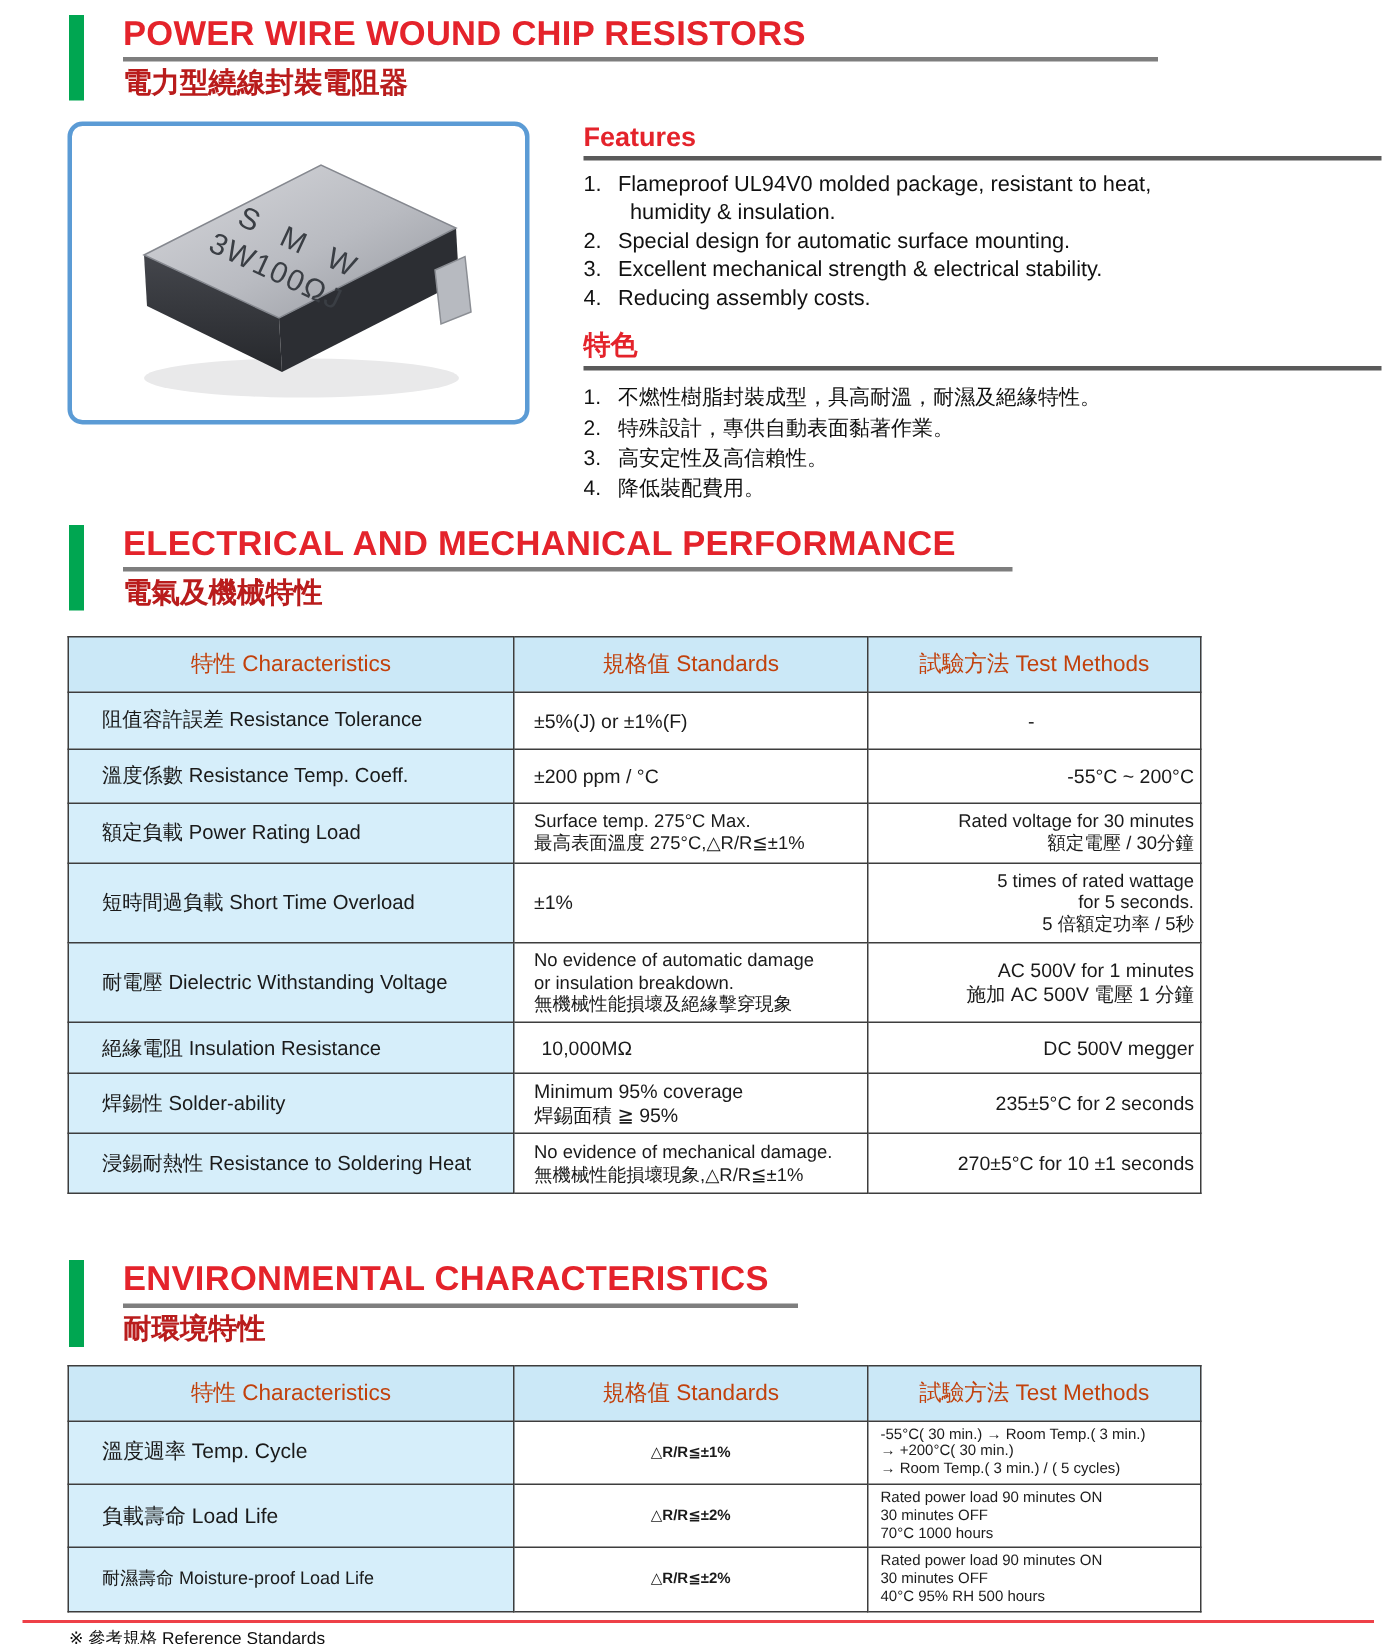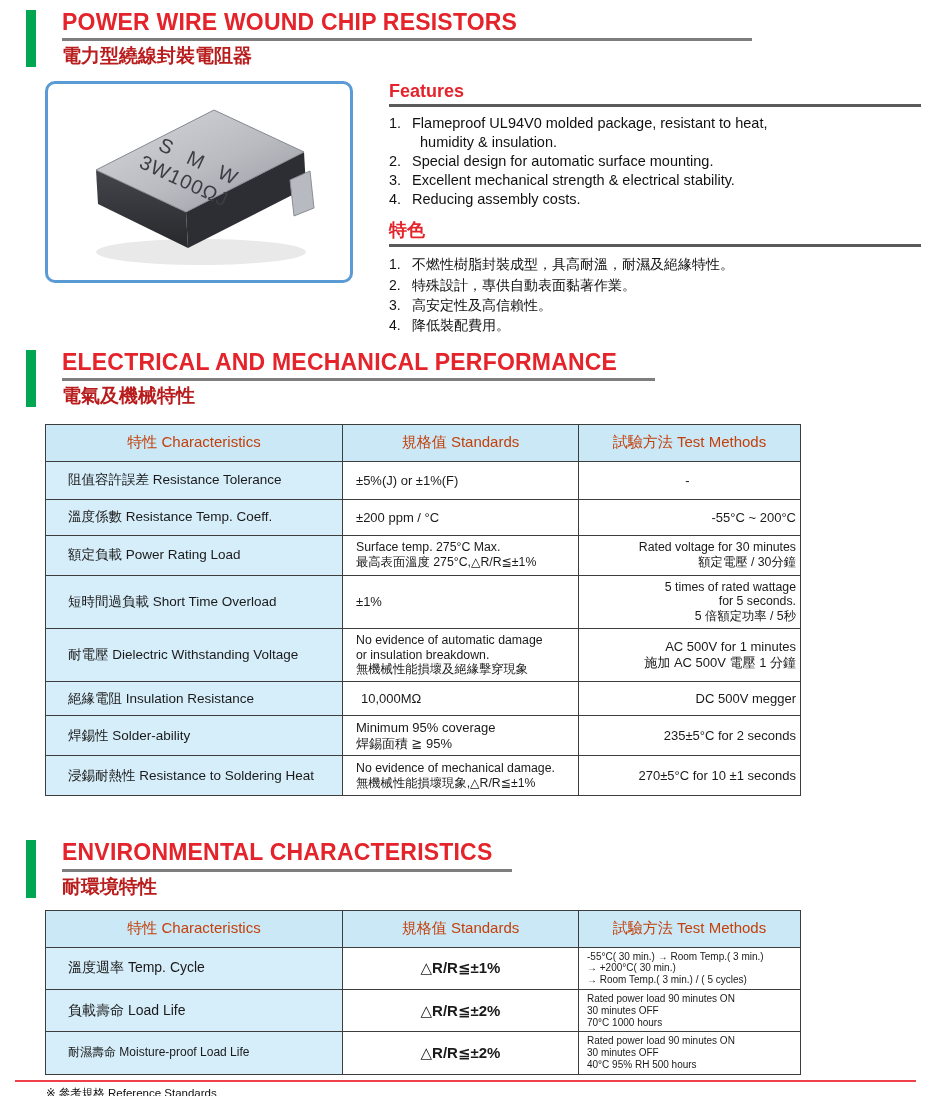--- a/index.html
+++ b/index.html
@@ -4,21 +4,21 @@
 <style>
   * { margin:0; padding:0; box-sizing:border-box; }
   html,body { background:#fff; }
   .page {
     width:931px; height:1096px; position:relative; overflow:hidden;
     background:#fff; color:#1a1a1a;
     font-family:"Liberation Sans","DejaVu Sans",sans-serif;
     padding-top:10px;
   }
   
-  .sec-head { display:flex; align-items:stretch; margin-left:26px; }
+  .sec-head { display:flex; align-items:stretch; margin-left:46px; }
   .green-bar { width:10px; background:#00A651; margin-right:26px; flex:none; }
   .sec-title-en {
     font-size:23px; font-weight:bold; color:#E4232B; letter-spacing:0.2px;
     display:inline-block; border-bottom:3px solid #7e7e7e; padding-bottom:3px;
     line-height:1.1; white-space:nowrap;
   }
   .pad-240 { padding-right:235px; }
   .pad-40  { padding-right:38px; }
   .pad-20  { padding-right:20px; }
   .sec-title-zh { font-size:19px; font-weight:bold; color:#b91c1c; margin-top:4px; line-height:1.15; }
@@ -41,21 +41,21 @@
   .spec-table th, .spec-table td { border:1.4px solid #3d3d3d; vertical-align:middle; }
   .spec-table th {
     background:#CBE8F7; font-size:15px; font-weight:400; color:#c2410c;
     height:37px; text-align:center;
   }
   td.lbl { background:#D6EEFA; font-size:13.5px; padding:4px 4px 4px 22px; }
   td.std { font-size:13px; padding:4px 4px 4px 13px; }
   td.mth { font-size:13px; padding:4px 4px 4px 12px;text-align:right; }
   td.ctr { text-align:center; padding-left:0; }
   .ml div { font-size:12.3px; line-height:1.2; }
-  td.std2 { text-align:center; font-weight:bold; font-size:15px; }
+  td.std2 { text-align:center; font-weight:bold; font-size:10px; }
   td.mth2 { padding:3px 4px 3px 8px; }
   td.mth2 div { font-size:10px; line-height:1.18; }
   
   .ref { margin:10px 0 0 46px; font-size:11.5px; line-height:1.45; color:#111; }
   .bottom-rule { position:absolute; left:15px; right:15px; bottom:14px; border-top:2px solid #EE4048; }
   .spacer-s2 { height:14px; } .spacer-t1 { height:17px; }
   .spacer-s3 { height:44px; } .spacer-t2 { height:12px; }
 </style>
 </head>
 <body>

